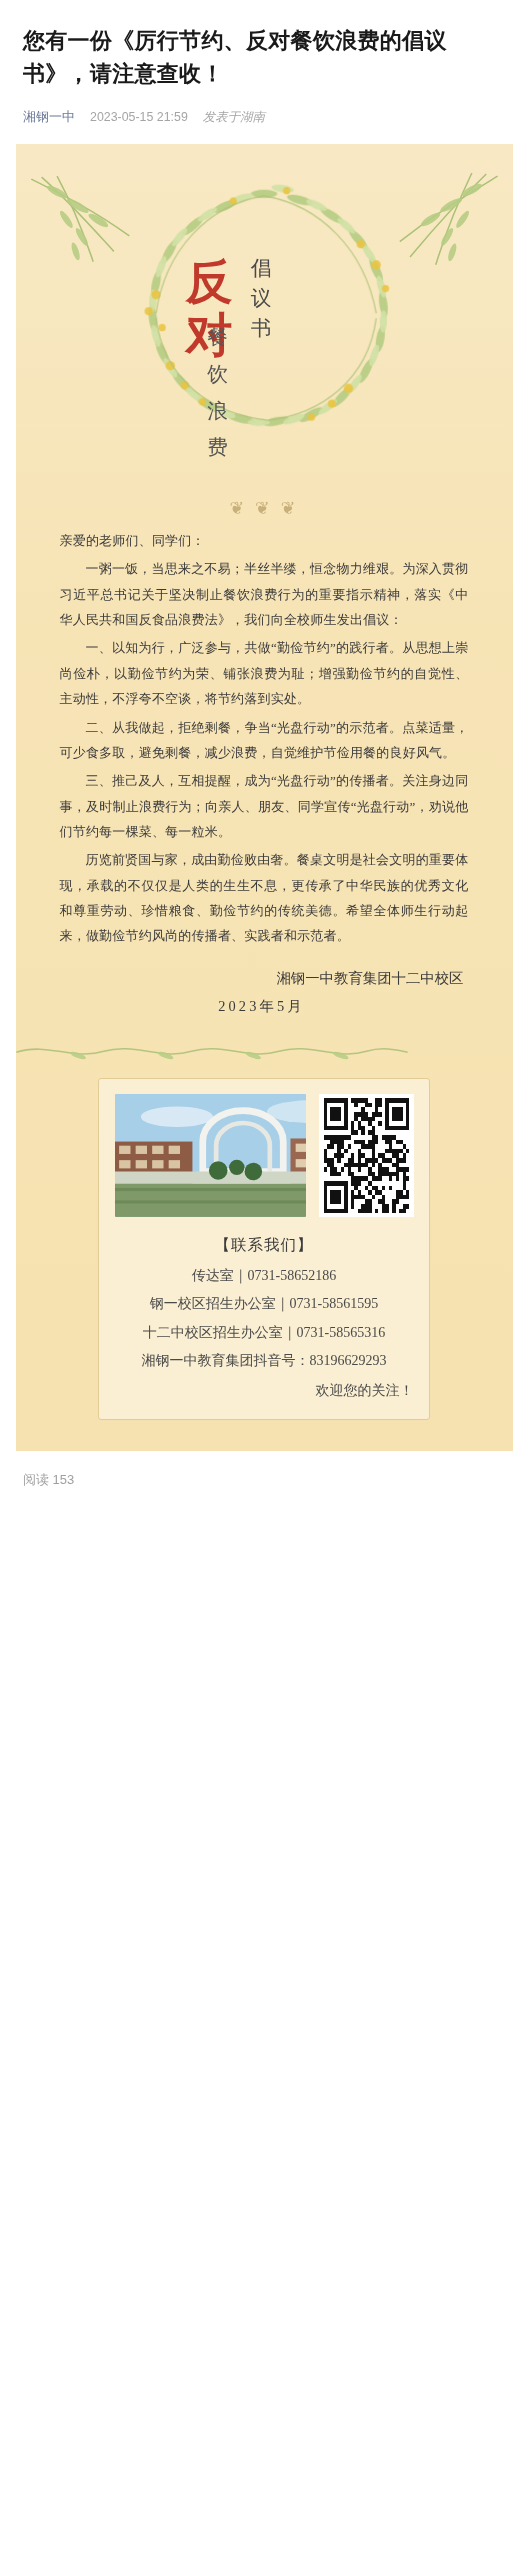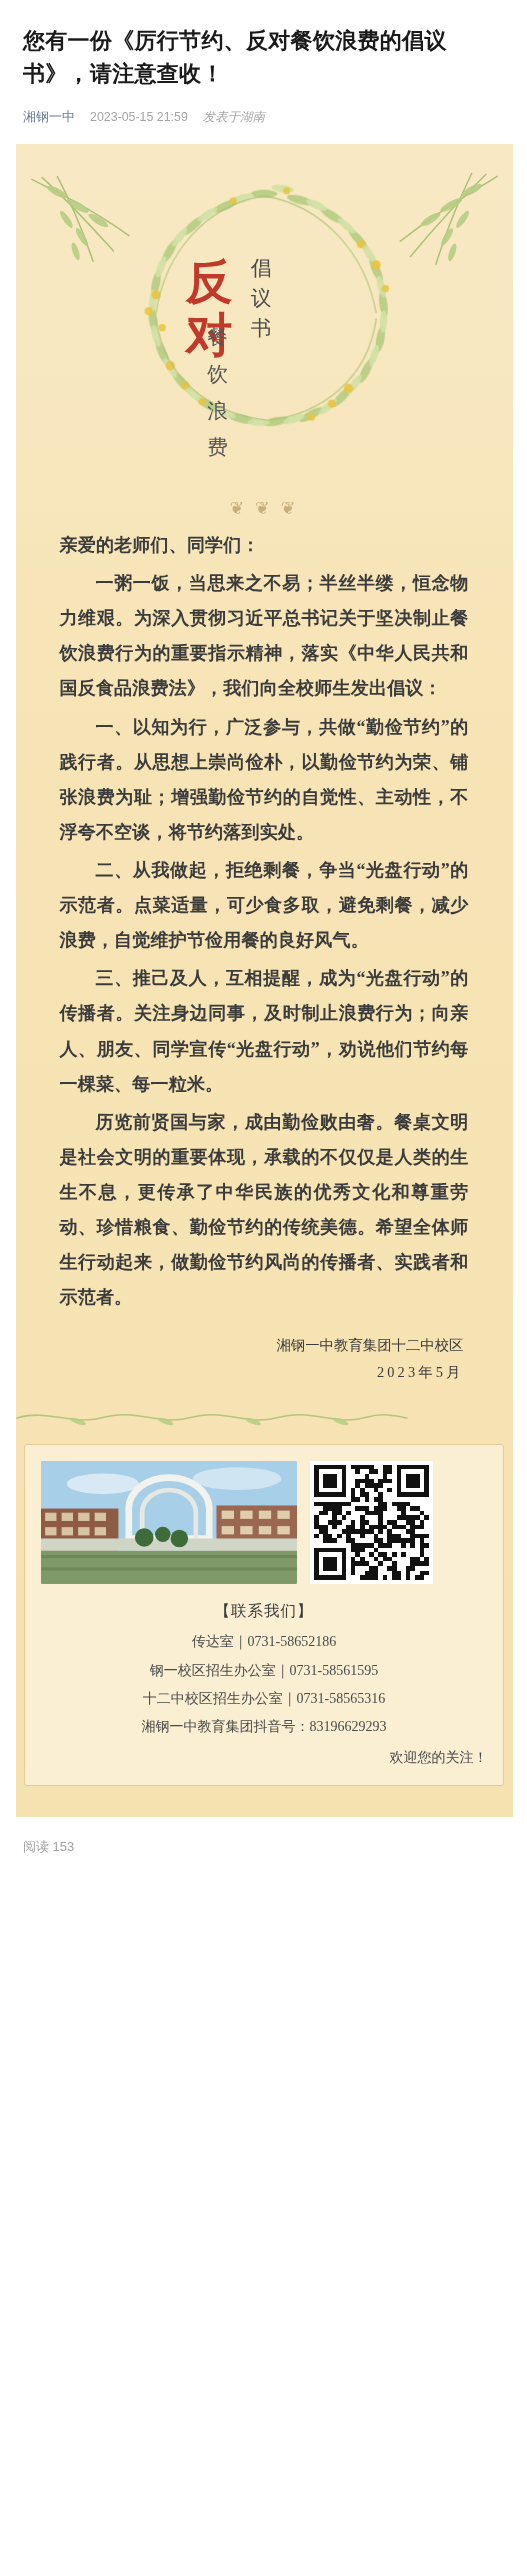--- a/index.html
+++ b/index.html
@@ -134,52 +134,51 @@
     text-align: center;
     color: #c8b07a;
     font-size: 17.5px;
     margin-top: 3.1px;
     letter-spacing: 3.1px;
   }
 
   
   .body-text {
     padding: 9.3px 44px 0 44px;
-    font-size: 18px;
+    font-size: 13px;
     line-height: 1.95;
     color: #3b3b3b;
     font-family: "Liberation Serif", serif;
     letter-spacing: 0.2px;
-    font-weight: bold;
   }
   .body-text p {
     margin-bottom: 3.1px;
     text-align: justify;
   }
   .indent { text-indent: 2em; }
   .sign {
     padding: 13.4px 49px 0 44px;
     font-size: 14.4px;
     color: #3b3b3b;
     text-align: right;
     line-height: 1.9;
     font-family: "Liberation Serif", serif;
   }
-  .sign .spaced { letter-spacing: 3.1px; }
+  .sign .spaced { letter-spacing: 3.1px; text-align: center; }
 
   .wave-divider {
     margin: 19.6px auto 0 auto;
     width: 392px;
     height: 20.6px;
   }
 
   
   .contact-card {
     margin: 15.5px auto 0 auto;
-    width: 480px;
+    width: 332px;
     background: #faefd2;
     border: 1px solid #e2cb94;
     border-radius: 3.1px;
     padding: 15.5px 15.5px 18.5px 15.5px;
   }
   .card-top {
     display: flex;
     gap: 13.4px;
     align-items: flex-start;
   }

